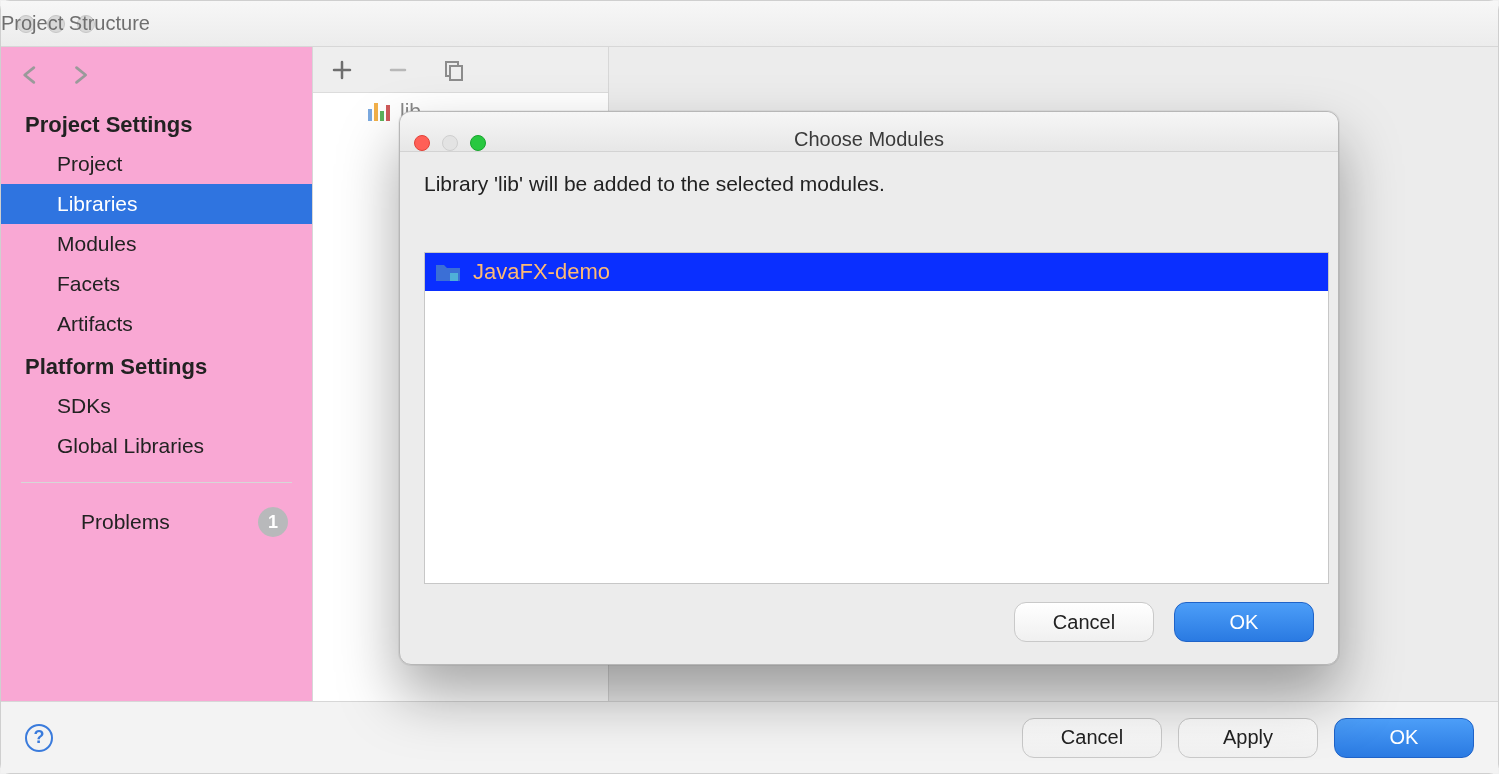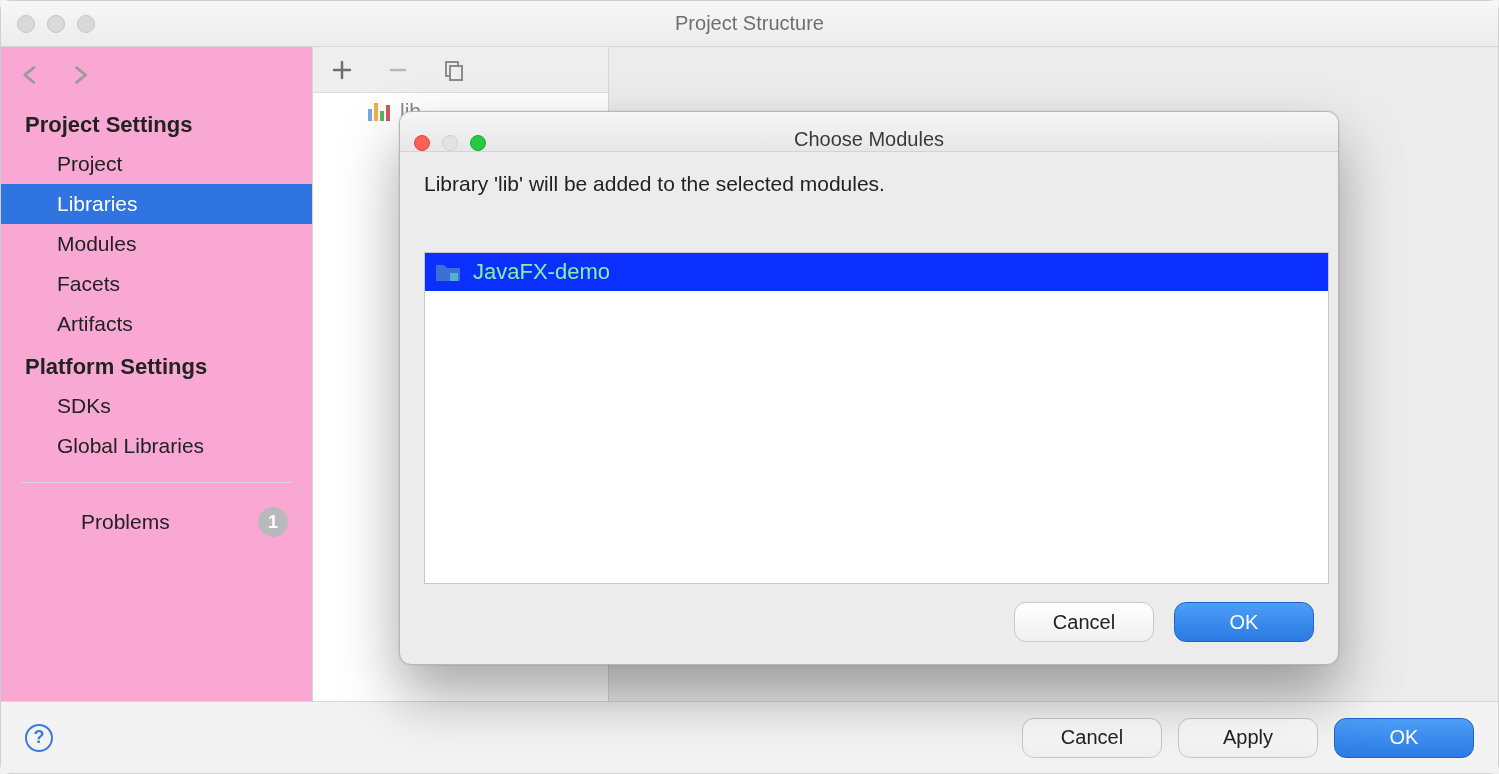--- a/index.html
+++ b/index.html
@@ -23,21 +23,21 @@
   .titlebar {
     height: 46px;
     display: flex; align-items: center;
     border-bottom: 1px solid #d7d7d7;
     position: relative;
     background: linear-gradient(#f7f7f7,#ececec);
   }
   .traffic { display: flex; gap: 12px; padding-left: 16px; }
   .tl { width: 18px; height: 18px; border-radius: 50%; background:#d9d9d9; border:1px solid #c6c6c6; }
   .win-title {
-    position: absolute; left:0; right:0; text-align:center;
+    position: absolute; left:0; right:0; text-align:left;
     font-size: 20px; color:#6f6f6f;
   }
 
   .body-row { flex:1; display:flex; min-height:0; }
 
   
   .sidebar {
     width: 312px;
     background:#f9a8d4;
     border-right:1px solid #d7d7d7;
@@ -134,21 +134,21 @@
   .modal-title{position:absolute;left:0;right:0;text-align:center;font-size:20px;color:#3a3a3a;}
 
   .modal-body{flex:1; padding:20px 9px 0 24px; display:flex; flex-direction:column;gap:44px;}
   .modal-msg{font-size:21px; margin-bottom:12px;}
   .modal-list{
     flex:1; background:#fff; border:1px solid #c7c7c7;
     overflow:auto;
   }
   .module-row{
     display:flex; align-items:center; gap:12px;
-    background:#0a2fff; color:#86efac;
+    background:#0a2fff; color:#fdba74;
     padding:6px 10px; font-size:22px;
   }
   .folder-icon{width:26px;height:22px;position:relative;}
 
   .modal-footer{display:flex; justify-content:flex-end; gap:20px; padding:18px 24px 22px 24px;}
 </style>
 </head>
 <body>
 
 <div class="window">

